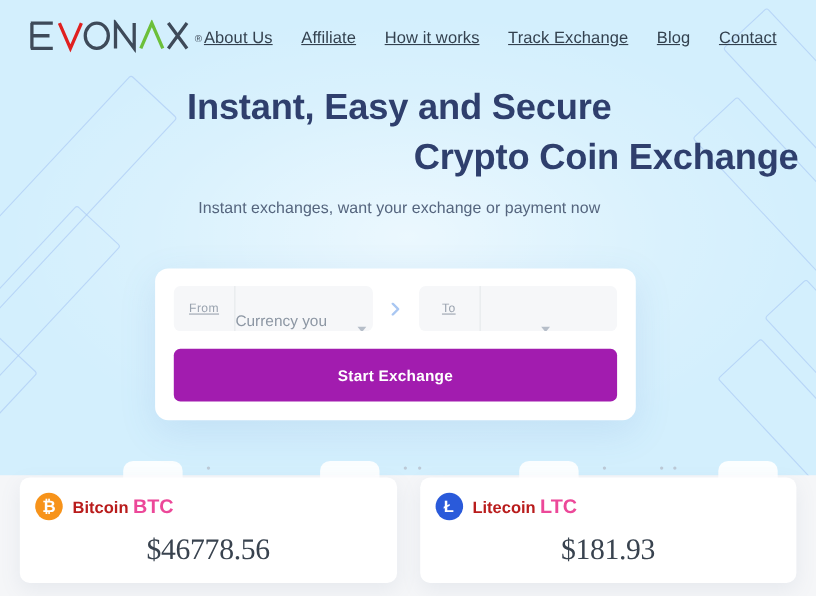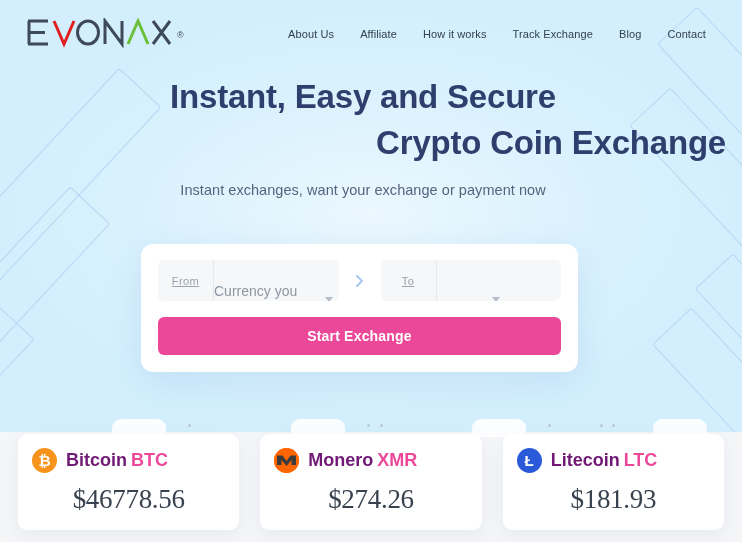--- a/index.html
+++ b/index.html
@@ -71,25 +71,26 @@
     top: -10px;
   }
   .nav {
     margin-left: auto;
     display: flex;
     align-items: center;
     gap: 26px;
     padding-right: 12px;
   }
   .nav-item {
-    font-size: 11px;
+    font-size: 15px;
     color: #33414f;
     white-space: nowrap;
     cursor: pointer;
     letter-spacing: .1px;
+    text-decoration: underline;
   }
 
   
   .hero-inner {
     position: absolute;
     left: 0; top: 0;
     width: 726px;
     text-align: center;
     z-index: 4;
   }
@@ -168,22 +169,22 @@
     display: flex;
     align-items: center;
     justify-content: center;
     color: #a9c7f2;
     font-size: 13px;
     cursor: pointer;
   }
   .start-btn {
     margin-top: 16px;
     width: 100%;
-    height: 38px;
-    background: #ec4899;
+    height: 48px;
+    background: #a21caf;
     border: none;
     border-radius: 6px;
     color: #ffffff;
     font-size: 14px;
     font-weight: bold;
     letter-spacing: .2px;
     cursor: pointer;
     font-family: "Liberation Sans", sans-serif;
   }
 
@@ -246,23 +247,23 @@
   .coin-icon.eth { background: transparent; }
   .coin-icon.xmr { background: #ff6600; }
   .coin-icon.ltc { background: #2a5ada; }
   .coin-glyph {
     color: #ffffff;
     font-size: 15px;
     font-weight: bold;
     line-height: 1;
   }
   .coin-name {
-    font-size: 18px;
+    font-size: 15px;
     font-weight: bold;
-    color: #701a75;
+    color: #b91c1c;
   }
   .coin-sym {
     font-size: 18px;
     color: #ec4899;
     margin-left: 4px;
     font-weight: bold;
   }
   .coin-price {
     margin-top: 11px;
     text-align: center;
@@ -373,34 +374,20 @@
           <span class="coin-glyph">₿</span>
         </div>
         <div>
           <span class="coin-name">Bitcoin</span><span class="coin-sym">BTC</span>
         </div>
       </div>
       <div class="coin-price">$46778.56</div>
     </div>
 
 
-    <div class="coin-card">
-      <div class="coin-head">
-        <div class="coin-icon xmr">
-          <svg width="25" height="25" viewBox="0 0 25 25">
-            <circle cx="12.5" cy="12.5" r="12.5" fill="#ff6600"></circle>
-            <path d="M3,17 L3,7.5 L8.5,7.5 L12.5,13 L16.5,7.5 L22,7.5 L22,17 L17.5,17 L17.5,12 L12.5,18 L7.5,12 L7.5,17 Z" fill="#3b3b3b"></path>
-          </svg>
-        </div>
-        <div>
-          <span class="coin-name">Monero</span><span class="coin-sym">XMR</span>
-        </div>
-      </div>
-      <div class="coin-price">$274.26</div>
-    </div>
 
     <div class="coin-card">
       <div class="coin-head">
         <div class="coin-icon ltc">
           <span class="coin-glyph">Ł</span>
         </div>
         <div>
           <span class="coin-name">Litecoin</span><span class="coin-sym">LTC</span>
         </div>
       </div>

